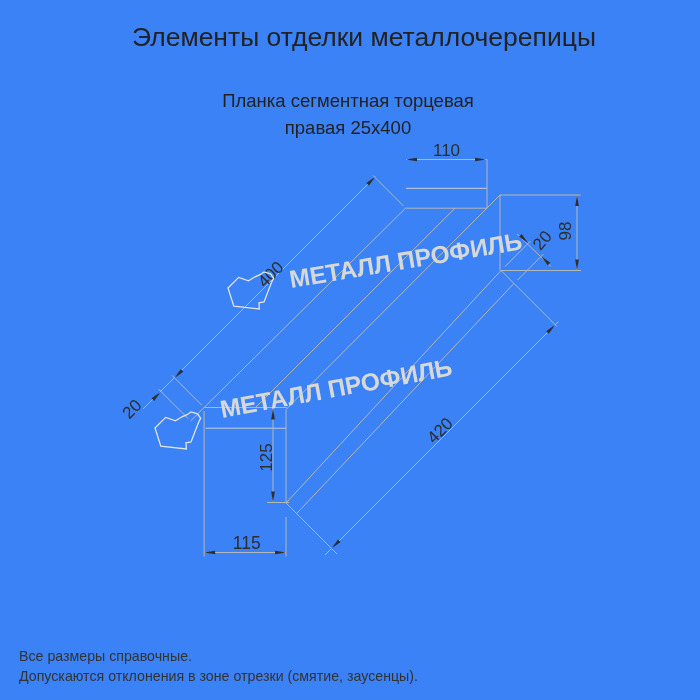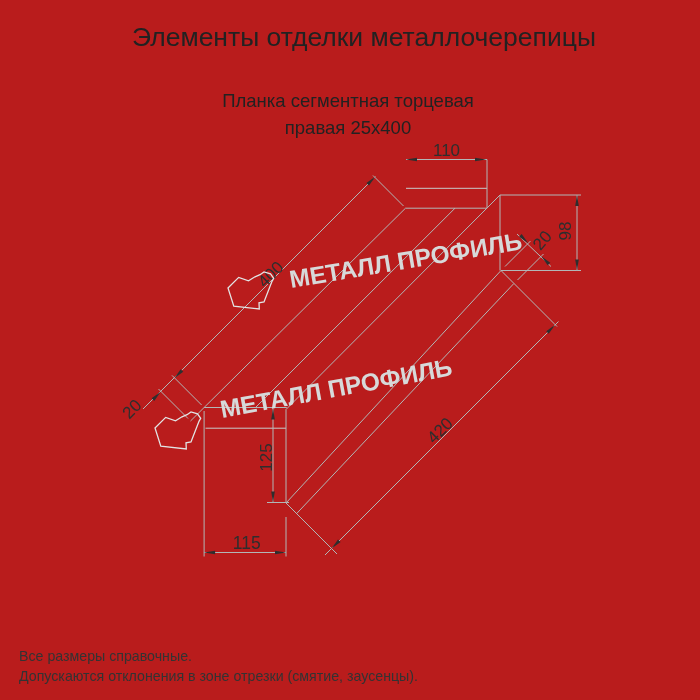--- a/index.html
+++ b/index.html
@@ -1,17 +1,17 @@
 <!DOCTYPE html>
 <html><head>
 <meta charset="utf-8">
 <style>
 html,body{margin:0;padding:0;background:#ffffff;}
 *{font-family:"Liberation Sans", sans-serif;}
-#page{position:relative;width:700px;height:700px;background:#b91c1c;overflow:hidden;}
+#page{position:relative;width:700px;height:700px;background:#3b82f6;overflow:hidden;}
 </style>
 </head>
 <body>
 <div id="page">
 <svg width="700" height="700" viewBox="0 0 700 700">
 
 <text x="364" y="46" font-size="26.5" fill="#222" text-anchor="middle">Элементы отделки металлочерепицы</text>
 
 <text x="348" y="107" font-size="18.5" fill="#222" text-anchor="middle">Планка сегментная торцевая</text>
 

